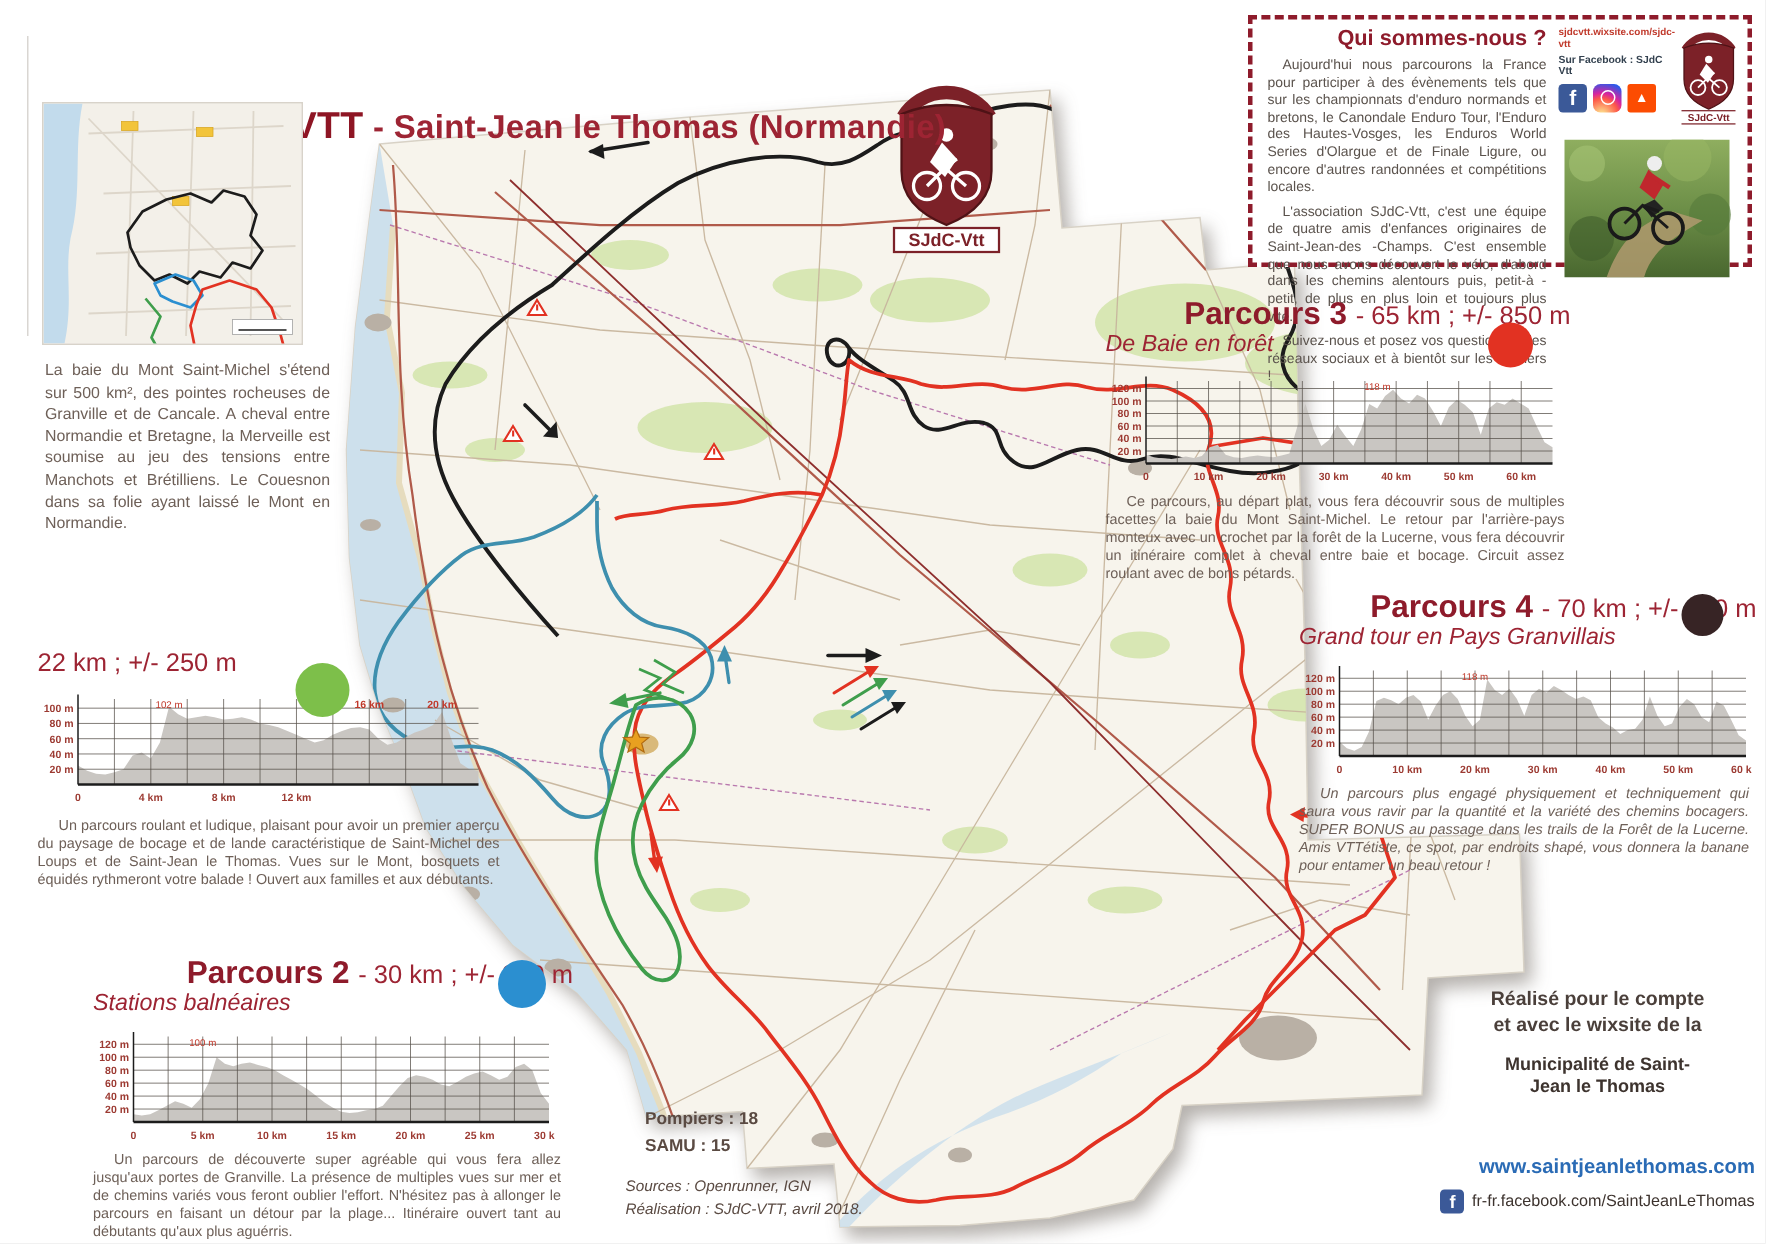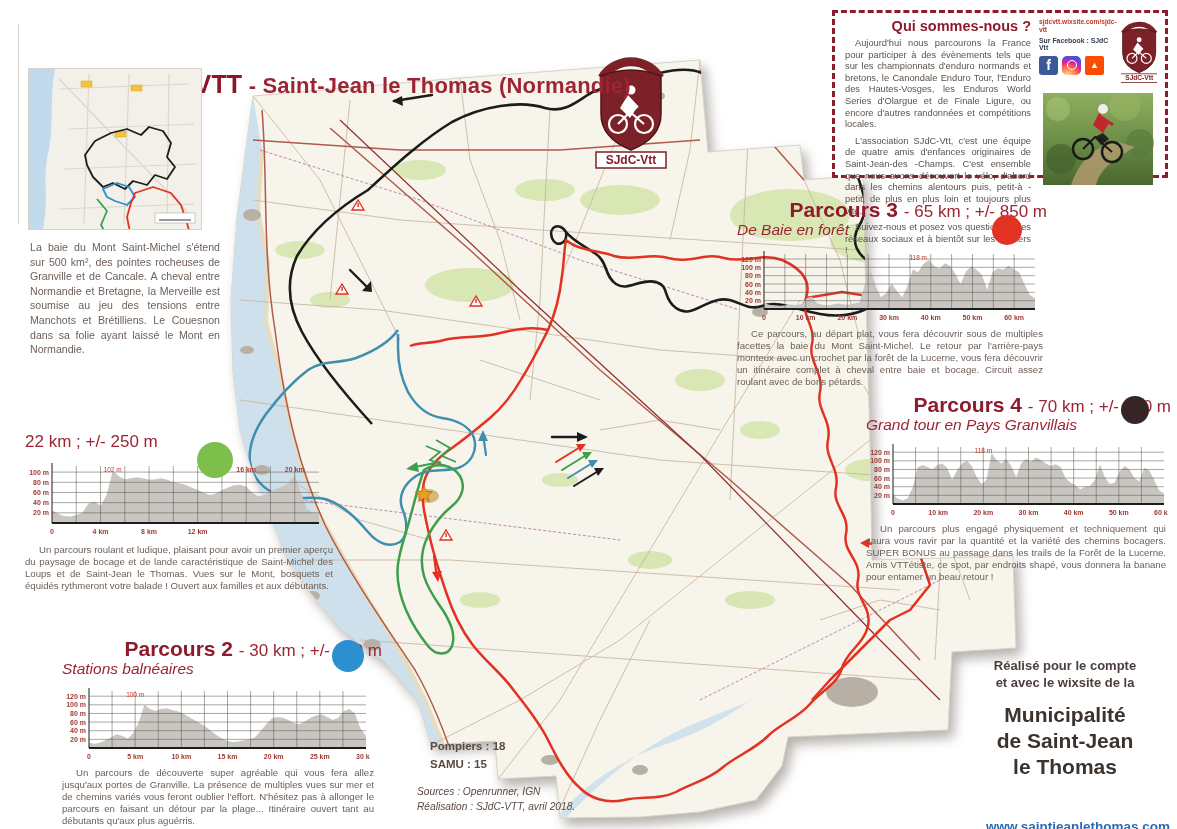--- a/index.html
+++ b/index.html
@@ -38,21 +38,21 @@
   .p-sub{font-style:italic;font-size:15.5px;color:#9d2433;line-height:1.1;}
   .p-desc{font-size:9.6px;line-height:1.26;text-align:justify;color:#6e6058;text-indent:14px;}
   .p-dot{border-radius:50%;}
   .pblock{z-index:5;}
   
   .bold-brown{font-weight:bold;color:#5a4a42;font-size:11.5px;}
   .credits{font-style:italic;color:#5a4a42;font-size:10.2px;}
   #contact{font-size:11px;color:#6e6058;line-height:1.55;z-index:5;}
   #muni{width:210px;text-align:center;z-index:5;color:#4a3f3a;}
   #muni .l1{font-weight:bold;font-size:13px;line-height:1.3;}
-  #muni .mname{font-weight:bold;font-size:21px;line-height:1.25;margin-top:10px;color:#3d332e;}
+  #muni .mname{font-weight:bold;font-size:12px;line-height:1.25;margin-top:10px;color:#3d332e;}
   #muni .site{font-weight:bold;font-size:13.5px;color:#2a6bb5;margin-top:38px;text-align:right;}
   #muni .fbrow{display:flex;align-items:center;justify-content:center;gap:5px;margin-top:8px;}
   #muni .fbrow .soc-fb{width:16px;height:16px;font-size:12px;border-radius:3px;}
   #muni .fbtxt{font-size:10.8px;color:#3d332e;}
   
   #mapwrap{left:0;top:0;width:1177px;height:829px;z-index:2;}
 </style>
 </head>
 <body>
 
@@ -476,21 +476,21 @@
         <line x1="27" x2="27" y1="5" y2="65" stroke="#1c1c1c" stroke-width="1"></line>
         <text x="27" y="76" text-anchor="middle" font-size="7" font-weight="bold" fill="#9c3a32">0</text>
         <text x="72.16666666666666" y="76" text-anchor="middle" font-size="7" font-weight="bold" fill="#9c3a32">10 km</text>
         <text x="117.33333333333333" y="76" text-anchor="middle" font-size="7" font-weight="bold" fill="#9c3a32">20 km</text>
         <text x="162.5" y="76" text-anchor="middle" font-size="7" font-weight="bold" fill="#9c3a32">30 km</text>
         <text x="207.66666666666666" y="76" text-anchor="middle" font-size="7" font-weight="bold" fill="#9c3a32">40 km</text>
         <text x="252.83333333333334" y="76" text-anchor="middle" font-size="7" font-weight="bold" fill="#9c3a32">50 km</text>
         <text x="298" y="76" text-anchor="middle" font-size="7" font-weight="bold" fill="#9c3a32">60 km</text>
         <text x="117.33333333333333" y="14" text-anchor="middle" font-size="6.5" fill="#c0392b">118 m</text>
       </svg>
-    <div class="p-desc" style="width:300px;margin-top:2px;">Un parcours plus engagé physiquement et techniquement qui saura vous ravir par la quantité et la variété des chemins bocagers. SUPER BONUS au passage dans les trails de la Forêt de la Lucerne. Amis VTTétiste, ce spot, par endroits shapé, vous donnera la banane pour entamer un beau retour !</div>
+    <div class="p-desc" style="width:300px;margin-top:2px;font-style:italic;">Un parcours plus engagé physiquement et techniquement qui saura vous ravir par la quantité et la variété des chemins bocagers. SUPER BONUS au passage dans les trails de la Forêt de la Lucerne. Amis VTTétiste, ce spot, par endroits shapé, vous donnera la banane pour entamer un beau retour !</div>
   </div>
 
   <div class="abs bold-brown" style="left:430px;top:740px;z-index:5;">Pompiers : 18</div>
   <div class="abs bold-brown" style="left:430px;top:758px;z-index:5;">SAMU : 15</div>
   <div class="abs credits" style="left:417px;top:786px;z-index:5;">Sources : Openrunner, IGN</div>
   <div class="abs credits" style="left:417px;top:801px;z-index:5;">Réalisation : SJdC-VTT, avril 2018.</div>
 
 
   <div id="muni" class="abs" style="left:960px;top:658px;">
     <div class="l1">Réalisé pour le compte</div>

